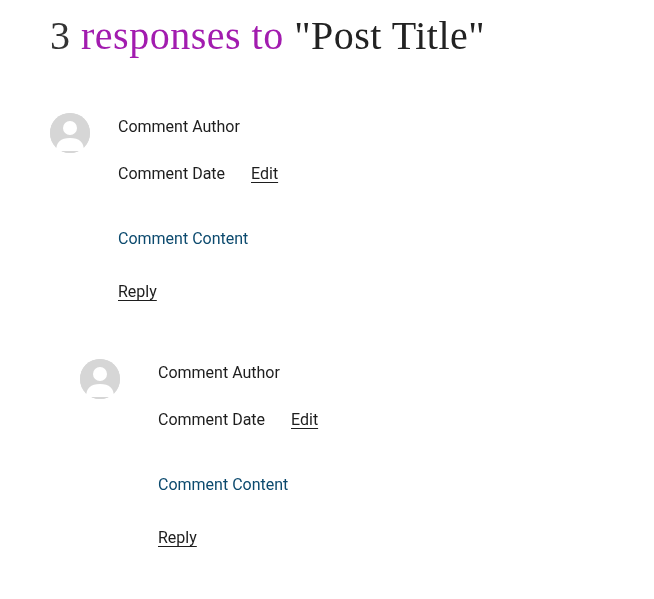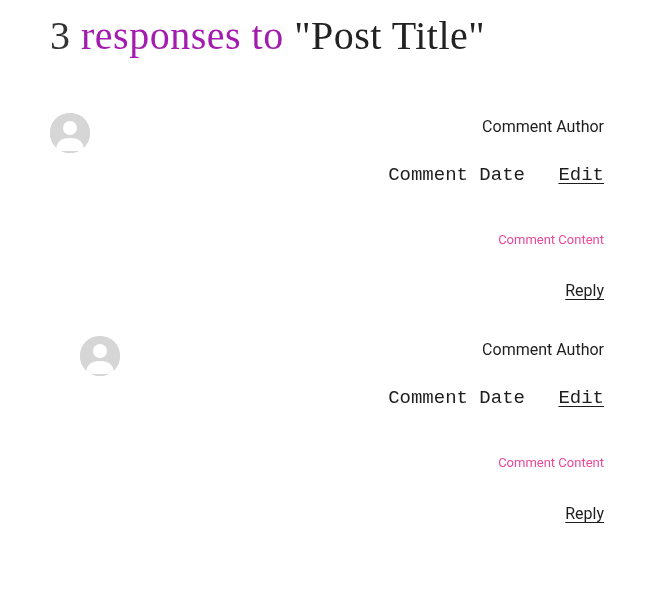--- a/index.html
+++ b/index.html
@@ -28,21 +28,20 @@
   }
   .title .quote {
     color: #222;
   }
   .comment-list {
     margin-top: 58px;
   }
   .comment {
     position: relative;
     padding-left: 68px;
-    text-align: right;
   }
   .comment.nested {
     margin-left: 30px;
     padding-left: 78px;
   }
   .avatar {
     position: absolute;
     left: 0;
     top: -4px;
     width: 40px;
@@ -59,49 +58,48 @@
   .avatar svg {
     width: 100%;
     height: 100%;
   }
   .comment-line {
     font-size: 16px;
     color: #1e1e1e;
     margin-bottom: 28px;
   }
   .meta-line {
-    font-size: 19px;
+    font-size: 16px;
     color: #1e1e1e;
     margin-bottom: 46px;
-    font-family: Liberation Mono, monospace;
   }
   .date {
     display: inline-block;
   }
   .edit-link {
     display: inline-block;
     margin-left: 22px;
     color: #1e1e1e;
     text-decoration: underline;
     text-underline-offset: 3px;
     cursor: pointer;
   }
   .content {
-    font-size: 13px;
-    color: #ec4899;
+    font-size: 16px;
+    color: #0c4a6e;
     margin-bottom: 34px;
   }
   .reply {
     display: inline-block;
     font-size: 16px;
     color: #1e1e1e;
     text-decoration: underline;
     text-underline-offset: 3px;
     cursor: pointer;
-    margin-bottom: 40px;
+    margin-bottom: 62px;
   }
 </style>
 </head>
 <body>
 
 <div class="container">
   <h2 class="title">
     <span class="count">3</span>
     <span class="responses-text">responses to</span>
     <span class="quote">"</span><span class="quote">Post Title</span><span class="quote">"</span>

